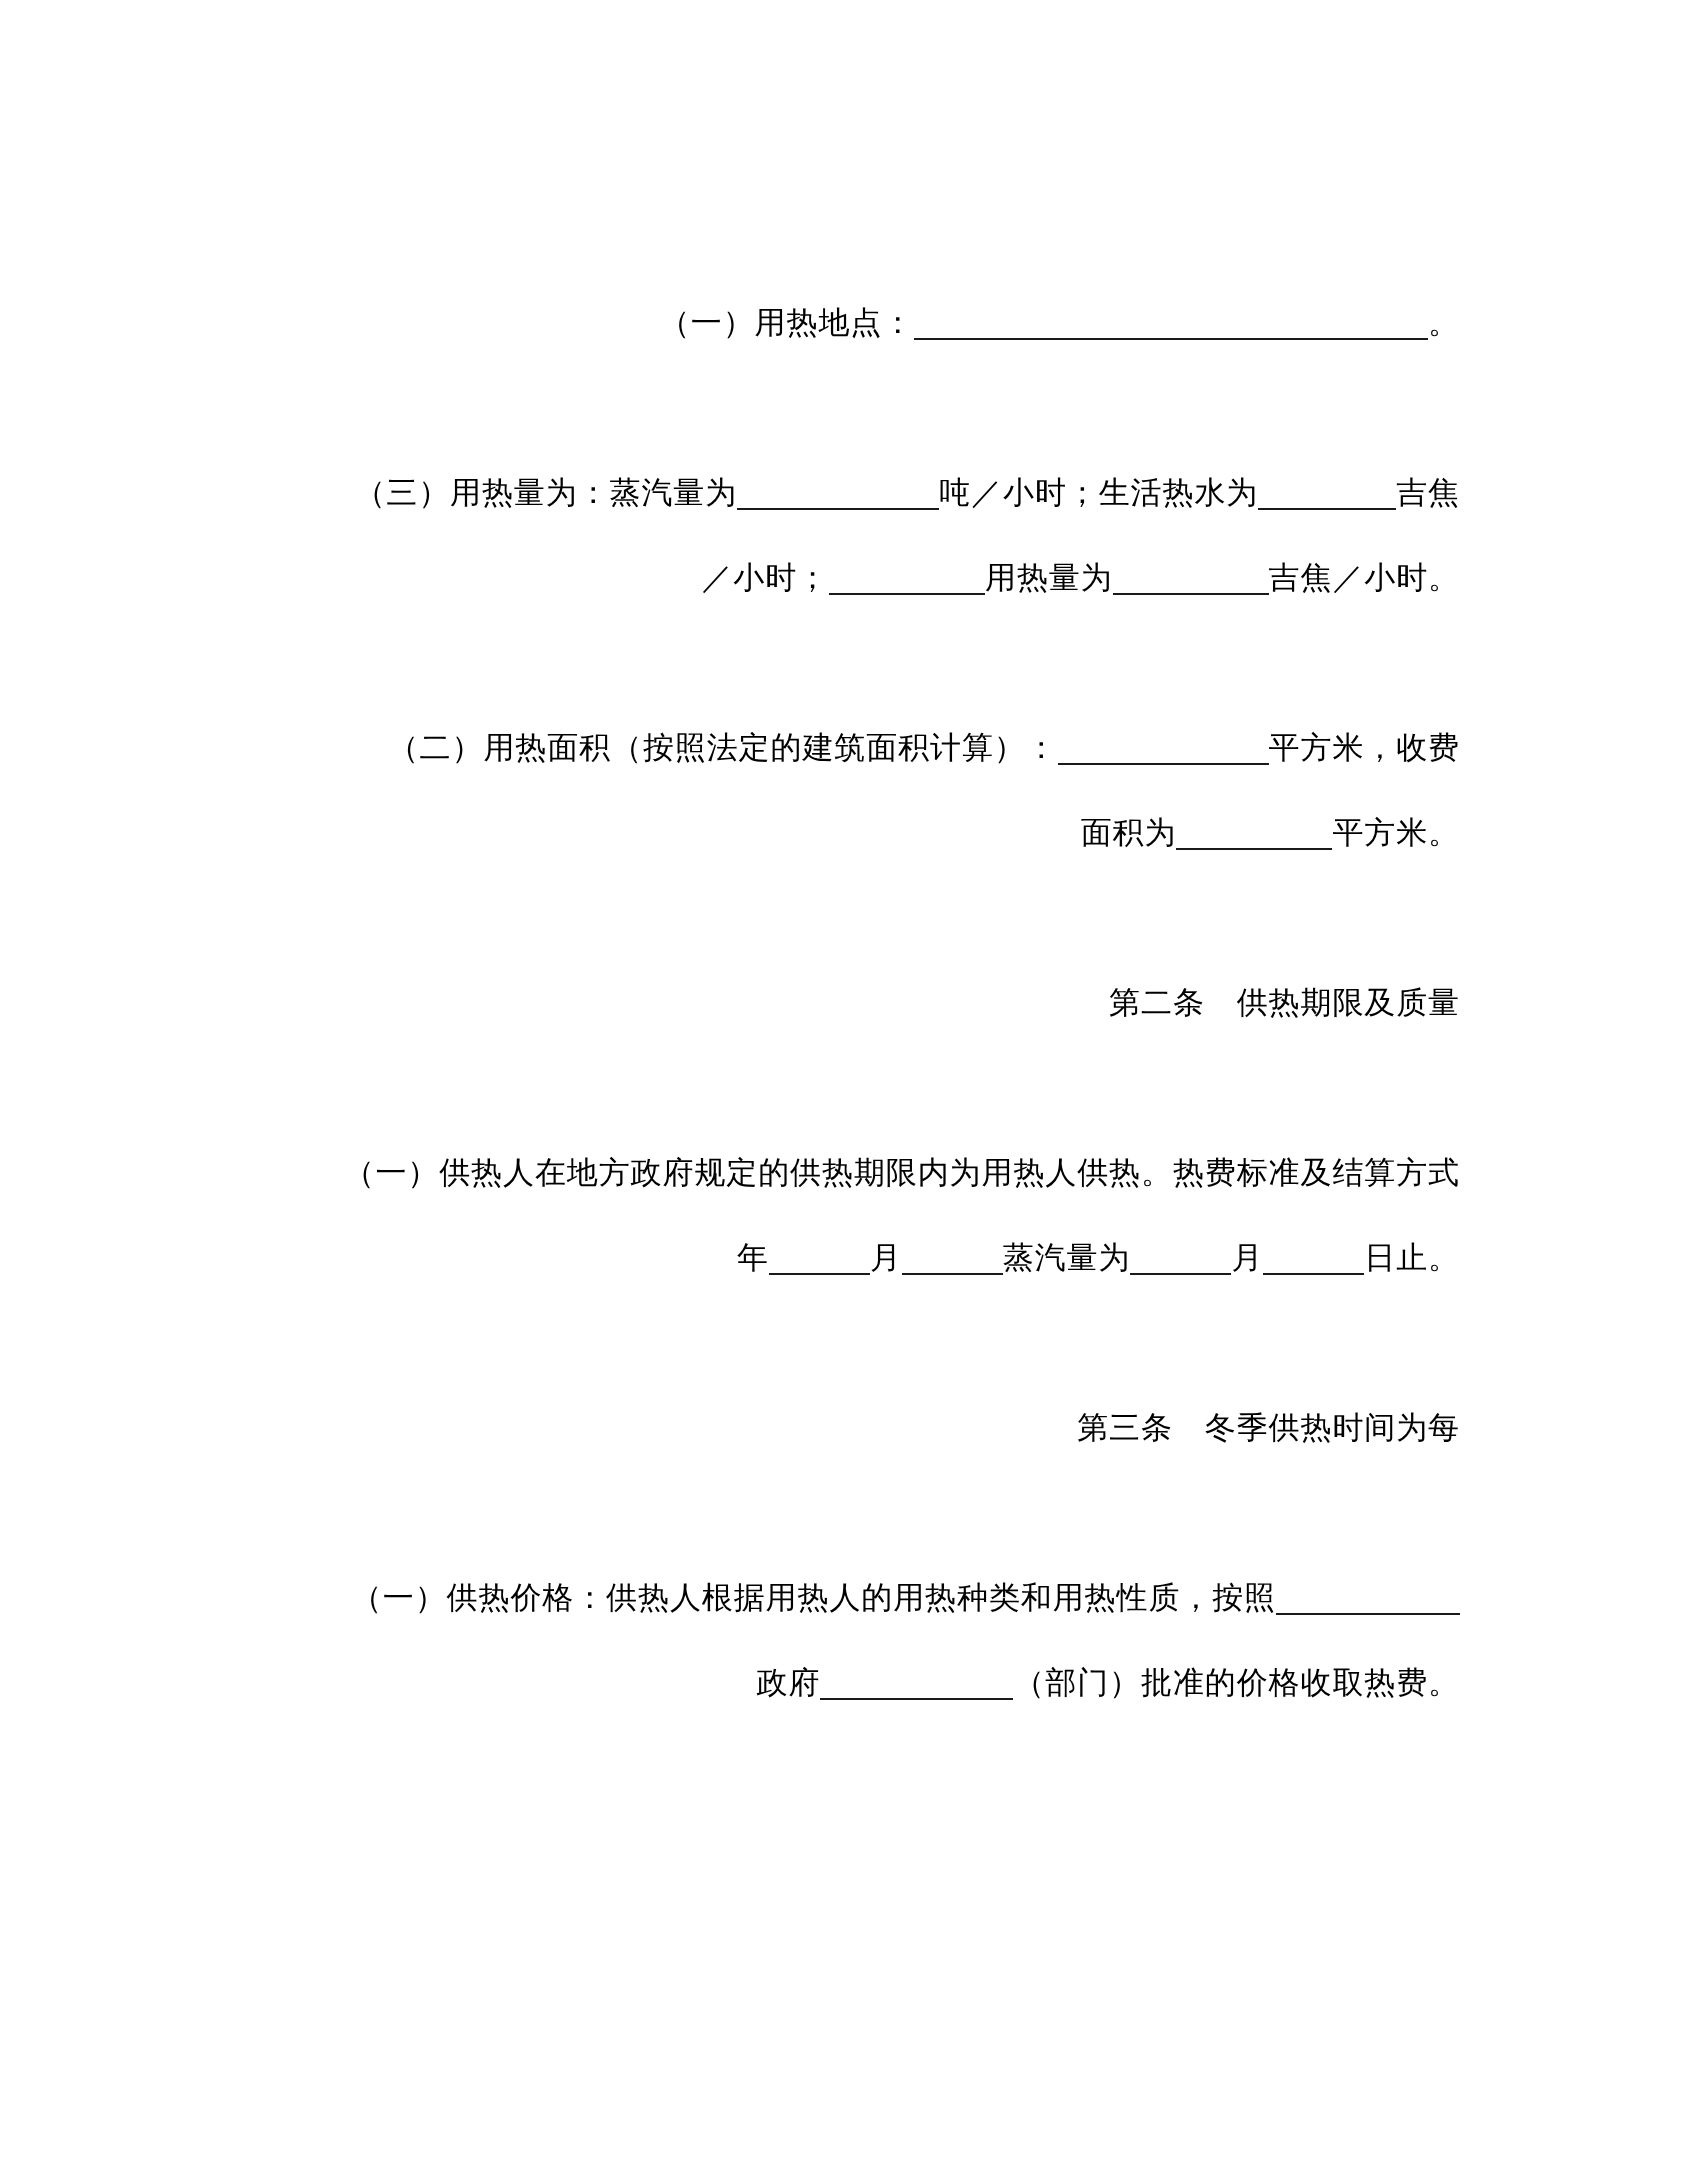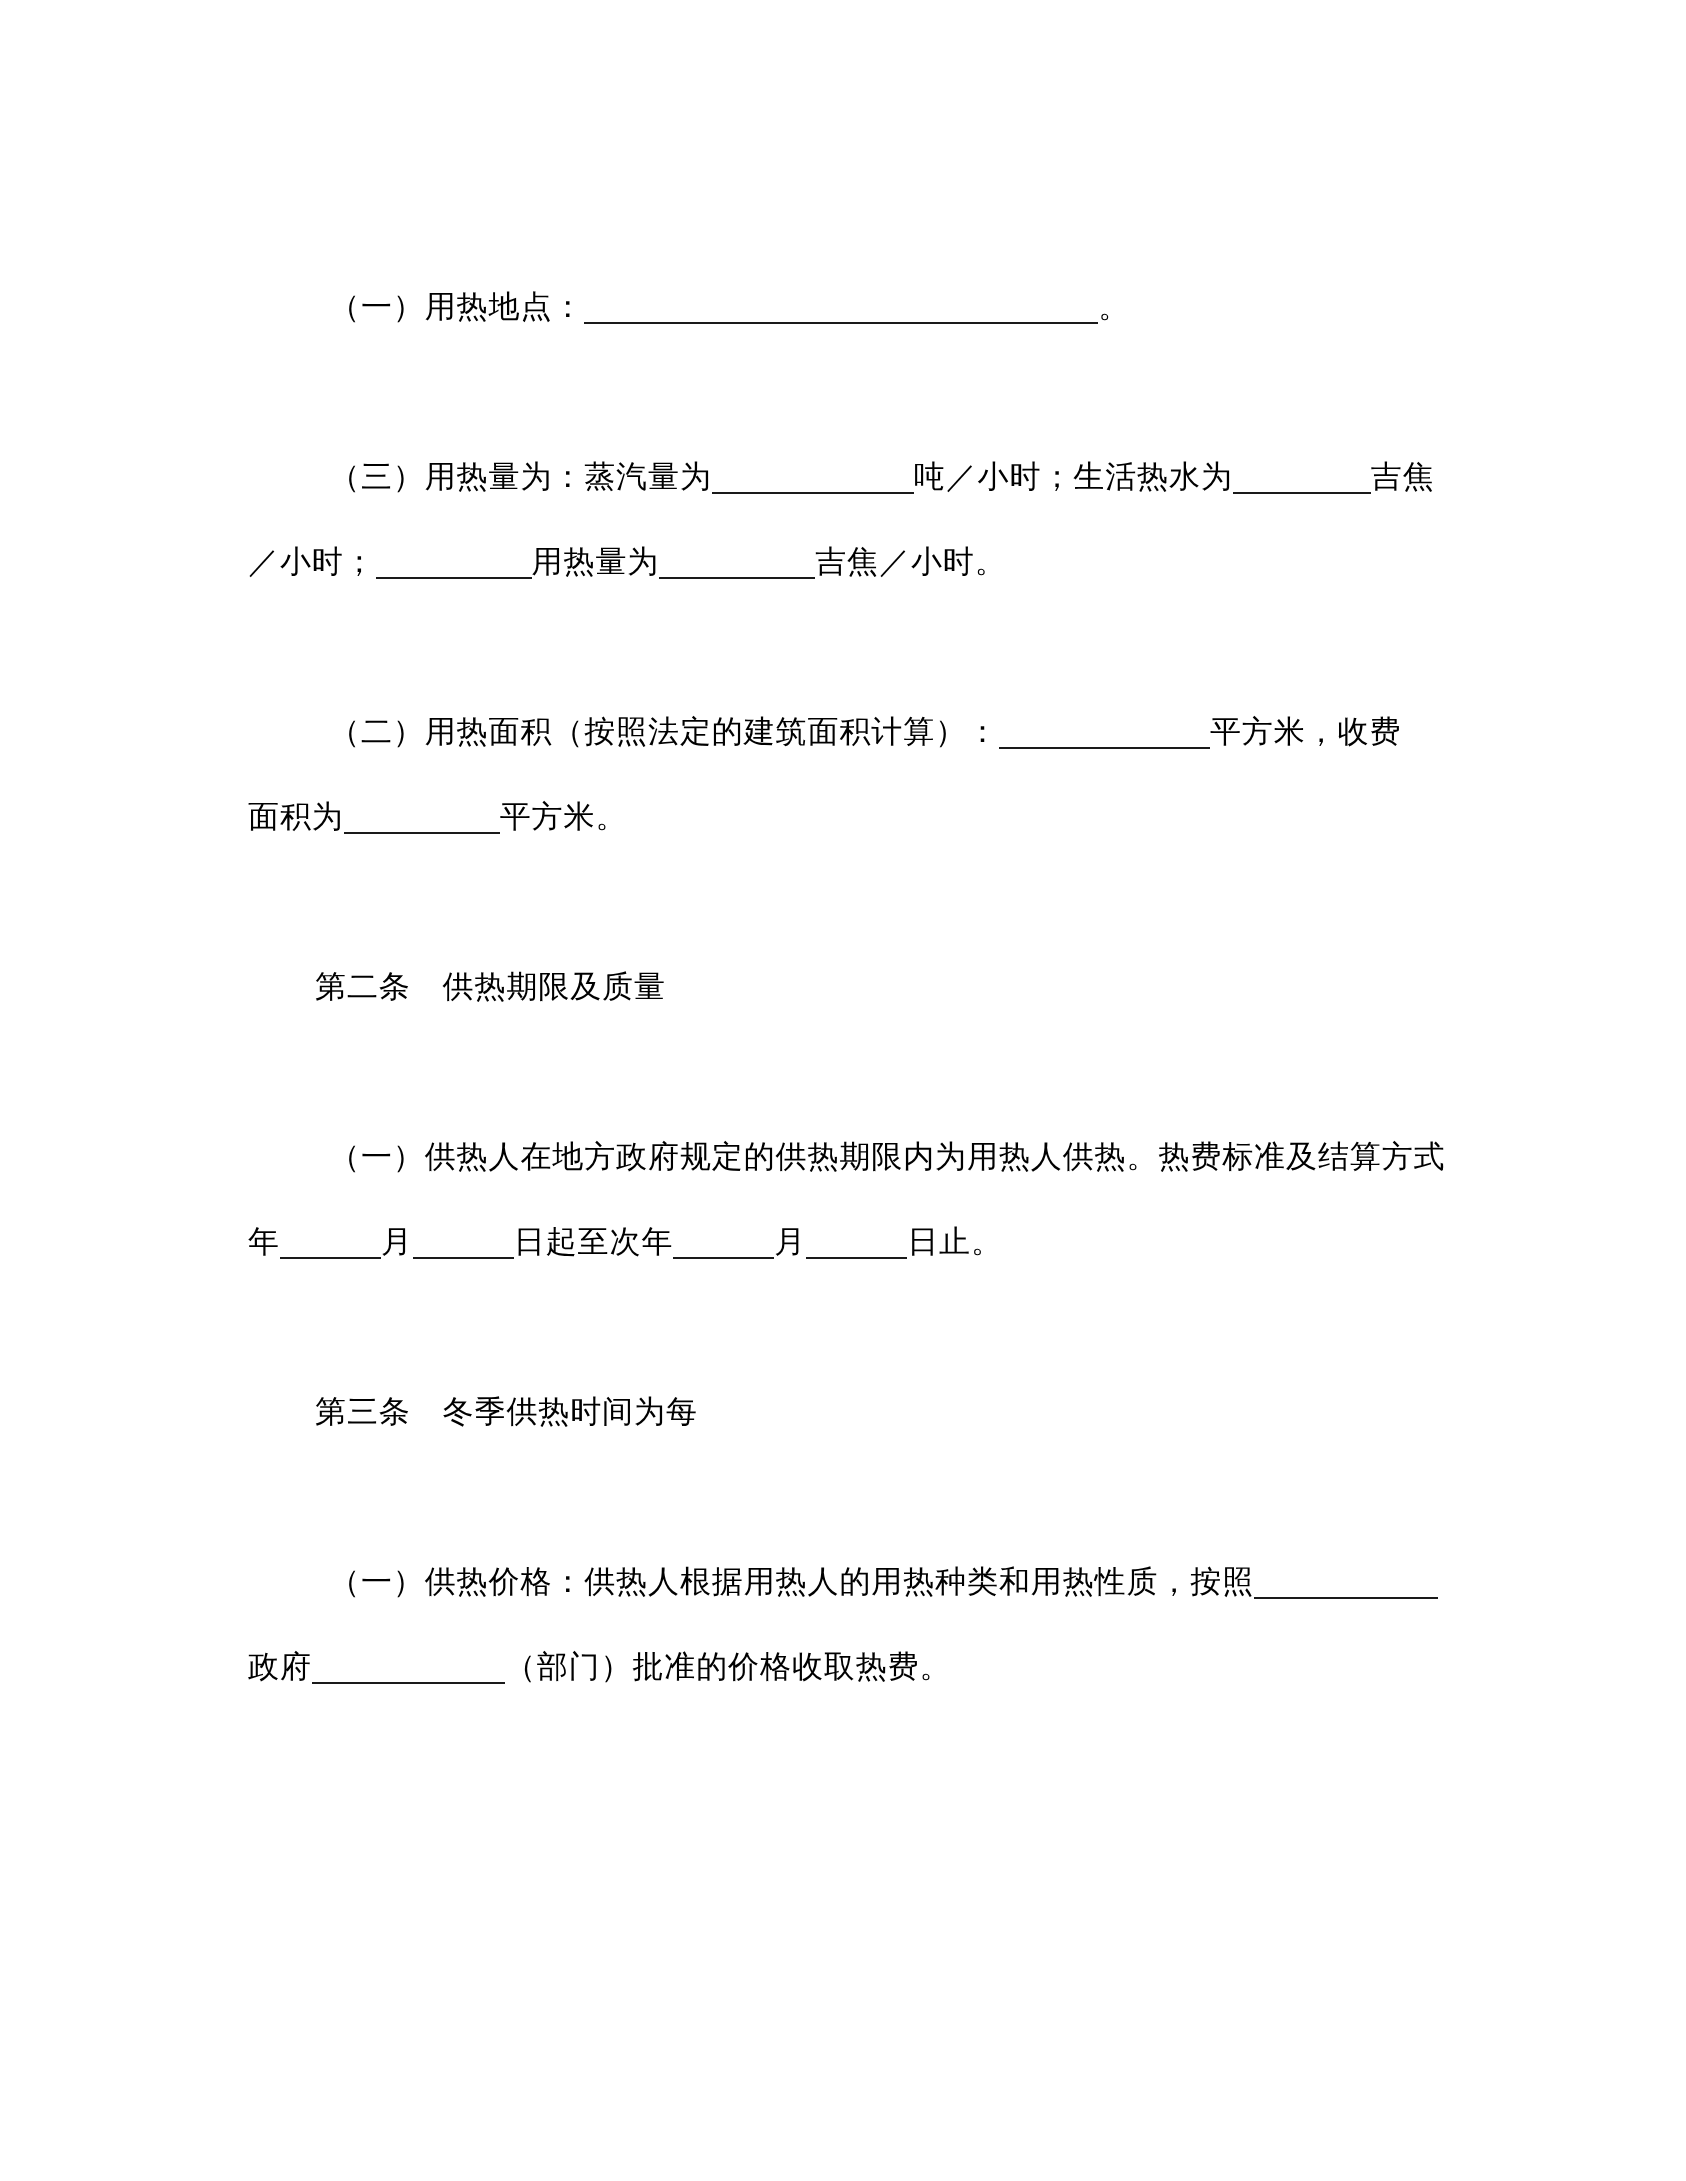--- a/index.html
+++ b/index.html
@@ -8,22 +8,23 @@
     width: 1686px;
     height: 2182px;
     background: #ffffff;
     overflow: hidden;
     font-family: "Liberation Serif", "DejaVu Serif", serif;
     color: #000000;
   }
   .doc {
     position: absolute;
     left: 248px;
-    top: 264px;
+    top: 280px;
     width: 1212px;
+    text-align: right;
   }
   .block { margin: 0 0 85px 0; }
   .line {
     display: block;
     font-size: 31px;
     line-height: 85px;
     letter-spacing: 0.9px;
     white-space: nowrap;
   }
   .line.indent { text-indent: 81px; }
@@ -51,21 +52,21 @@
       </div>
       <div class="block paragraph">
         <div class="line indent"><span class="run">（二）用热面积（按照法定的建筑面积计算）：</span><span class="blank" style="width: 211px;"></span><span class="run">平方米，收费</span></div>
         <div class="line"><span class="run">面积为</span><span class="blank" style="width: 156px;"></span><span class="run">平方米。</span></div>
       </div>
       <div class="block heading">
         <div class="line indent"><span class="run">第二条　供热期限及质量</span></div>
       </div>
       <div class="block paragraph">
         <div class="line indent"><span class="run">（一）供热人在地方政府规定的供热期限内为用热人供热。热费标准及结算方式</span></div>
-        <div class="line"><span class="run">年</span><span class="blank" style="width: 101px;"></span><span class="run">月</span><span class="blank" style="width: 101px;"></span><span class="run">日起至次年</span><span class="blank" style="width: 101px;"></span><span class="run">月</span><span class="blank" style="width: 101px;"></span><span class="run">日止。</span></div>
+        <div class="line"><span class="run">年</span><span class="blank" style="width: 101px;"></span><span class="run">月</span><span class="blank" style="width: 101px;"></span><span class="run">蒸汽量为</span><span class="blank" style="width: 101px;"></span><span class="run">月</span><span class="blank" style="width: 101px;"></span><span class="run">日止。</span></div>
       </div>
       <div class="block heading">
         <div class="line indent"><span class="run">第三条　冬季供热时间为每</span></div>
       </div>
       <div class="block paragraph">
         <div class="line indent"><span class="run">（一）供热价格：供热人根据用热人的用热种类和用热性质，按照</span><span class="blank" style="width: 184px;"></span></div>
         <div class="line"><span class="run">政府</span><span class="blank" style="width: 193px;"></span><span class="run">（部门）批准的价格收取热费。</span></div>
       </div>
     </div>
 </div>

